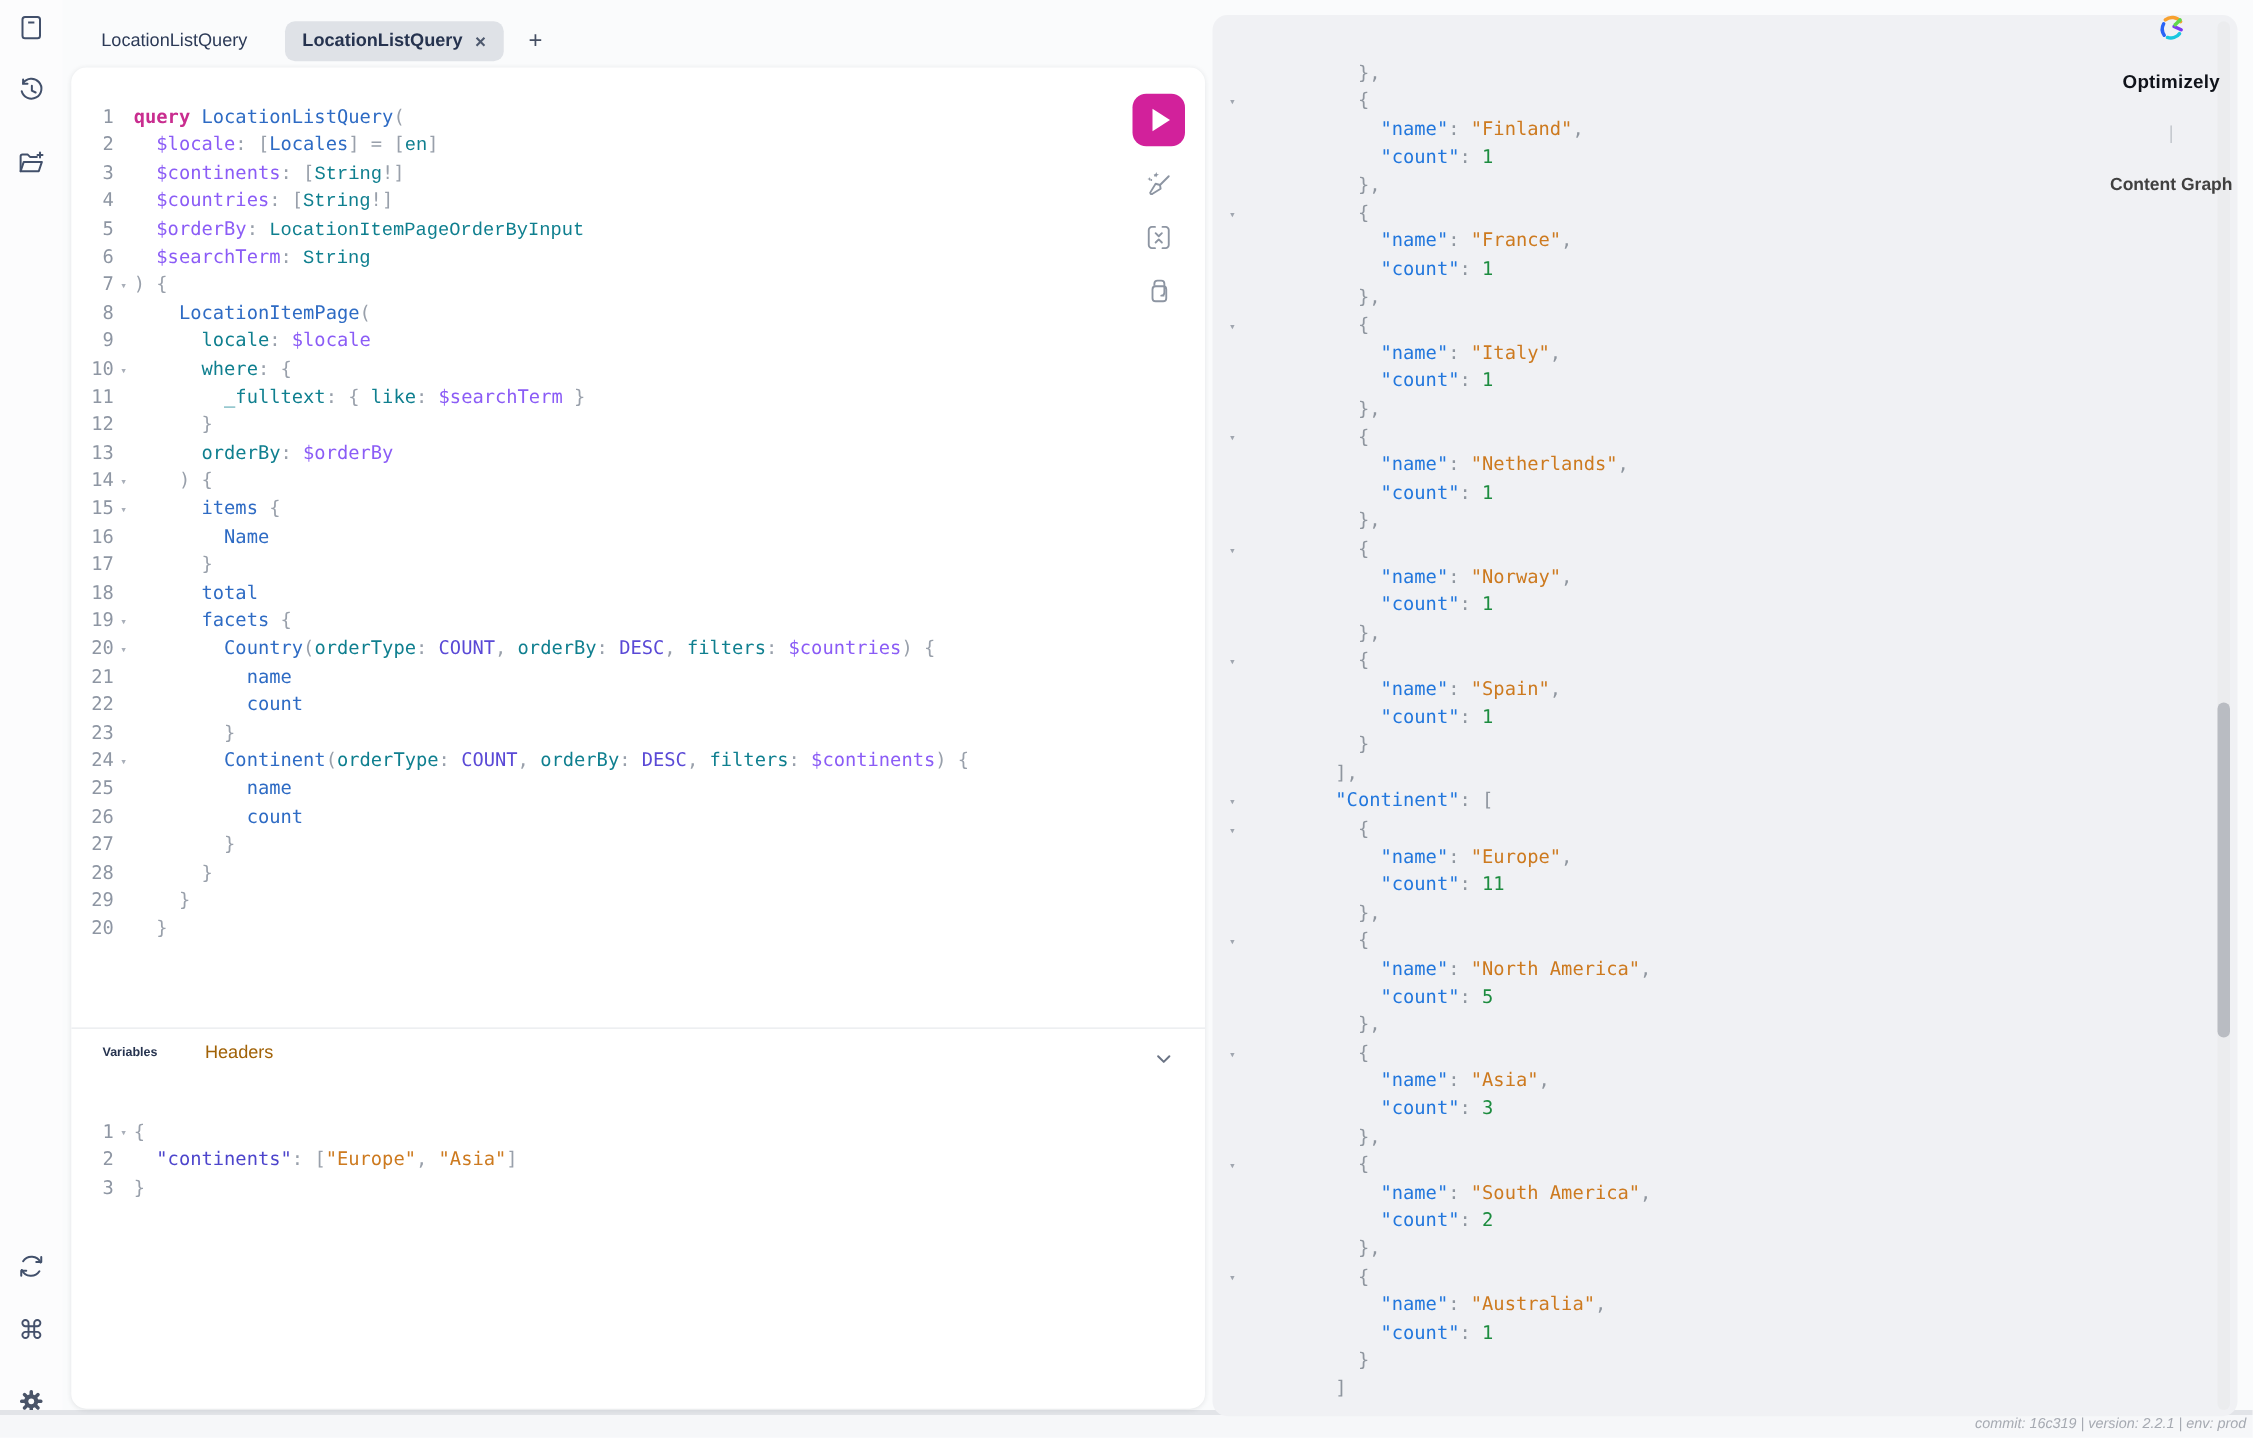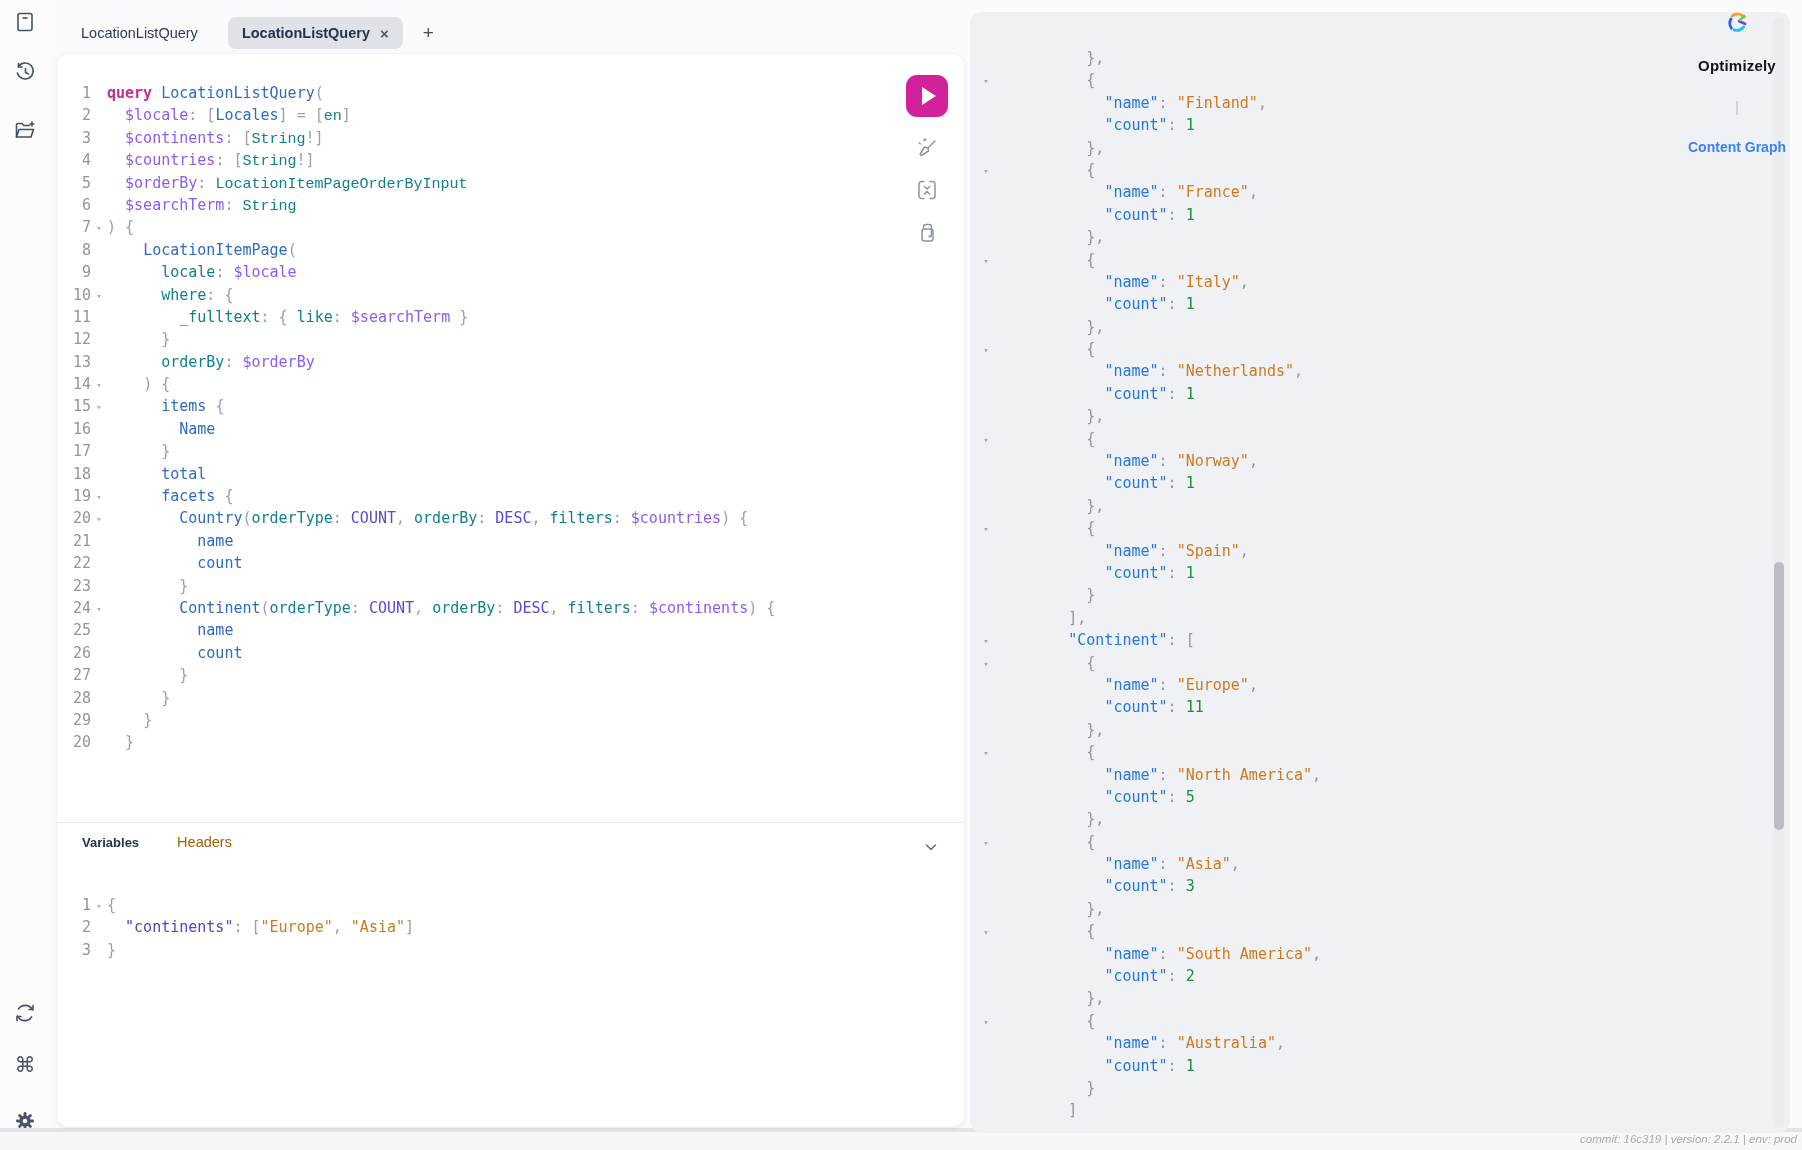--- a/index.html
+++ b/index.html
@@ -20,21 +20,21 @@
   .tab-active { margin-left:16px; display:flex; align-items:center; gap:10px; background:#dfe2e7;
                 border-radius:8px; padding:8px 14px; font-size:14.5px; font-weight:600; color:#26334f; cursor:pointer; }
   .tab-close { font-size:15px; color:#4e596e; line-height:1; cursor:pointer; }
   .tab-add { margin-left:14px; font-size:19px; color:#454f63; cursor:pointer; padding:2px 6px; }
 
   
   .logo { position:absolute; top:12px; right:16px; display:flex; align-items:center; gap:24px; z-index:5;flex-direction:column; }
   .logo svg { width:21px; height:21px; }
   .logo-brand { font-size:15px; font-weight:800; color:#10131a; letter-spacing:.2px; }
   .logo-div { color:#c3c7cd; font-size:15px; font-weight:400; }
-  .logo-prod { font-size:14px; font-weight:700; color:#3b82f6; }
+  .logo-prod { font-size:14px; font-weight:700; color:#404040; }
 
   
   .editor-panel { position:absolute; left:57px; top:54px; width:907px; height:1073px; background:#ffffff;
                   border-radius:12px; box-shadow:0 1px 4px rgba(30,35,50,.10); z-index:2; overflow:hidden; }
   .response-panel { position:absolute; left:970px; top:12px; width:820px; height:1121px; background:#f0f1f4;
                     border-radius:12px; z-index:2; overflow:hidden; }
 
   
   .code { font-family:"DejaVu Sans Mono", monospace; font-size:15px; line-height:22.4px; color:#3a4352; }
   .cl { white-space:pre; height:22.4px; }
@@ -56,21 +56,21 @@
   .play-btn { width:42px; height:42px; border-radius:11px; background:#d2219b; border:none; cursor:pointer;
               display:flex; align-items:center; justify-content:center; }
   .play-tri { width:0; height:0; border-top:9px solid transparent; border-bottom:9px solid transparent;
               border-left:14px solid #ffffff; margin-left:3px; }
   .tool-ic { margin-top:17px; width:26px; height:26px; color:#8d95a2; cursor:pointer; }
   .tool-ic svg { width:26px; height:26px; display:block; }
 
   
   .var-divider { position:absolute; left:0; top:768px; width:100%; height:1px; background:#e8eaed; }
   .var-tabs { position:absolute; left:25px; top:780px; display:flex; gap:38px; align-items:center; }
-  .var-tab-active { font-size:13px; font-weight:700; color:#26334f; cursor:pointer; }
+  .var-tab-active { font-size:10px; font-weight:700; color:#26334f; cursor:pointer; }
   .var-tab { font-size:14.5px; font-weight:500; color:#a16207; cursor:pointer; }
   .var-chevron { position:absolute; right:24px; top:784px; width:18px; height:18px; color:#6a7384; cursor:pointer; }
 
   
   .rscroll-track { position:absolute; right:6px; top:5px; width:10px; height:1111px; background:#ebecee; border-radius:5px; }
   .rscroll-thumb { position:absolute; right:6px; top:550px; width:10px; height:268px; background:#b9bcc2; border-radius:5px; cursor:grab; }
 
   
   .footerbar { position:absolute; left:0; top:1128px; width:100%; height:22px; background:#f6f7f9;
                border-top:4px solid #e2e4e8; z-index:1; }

